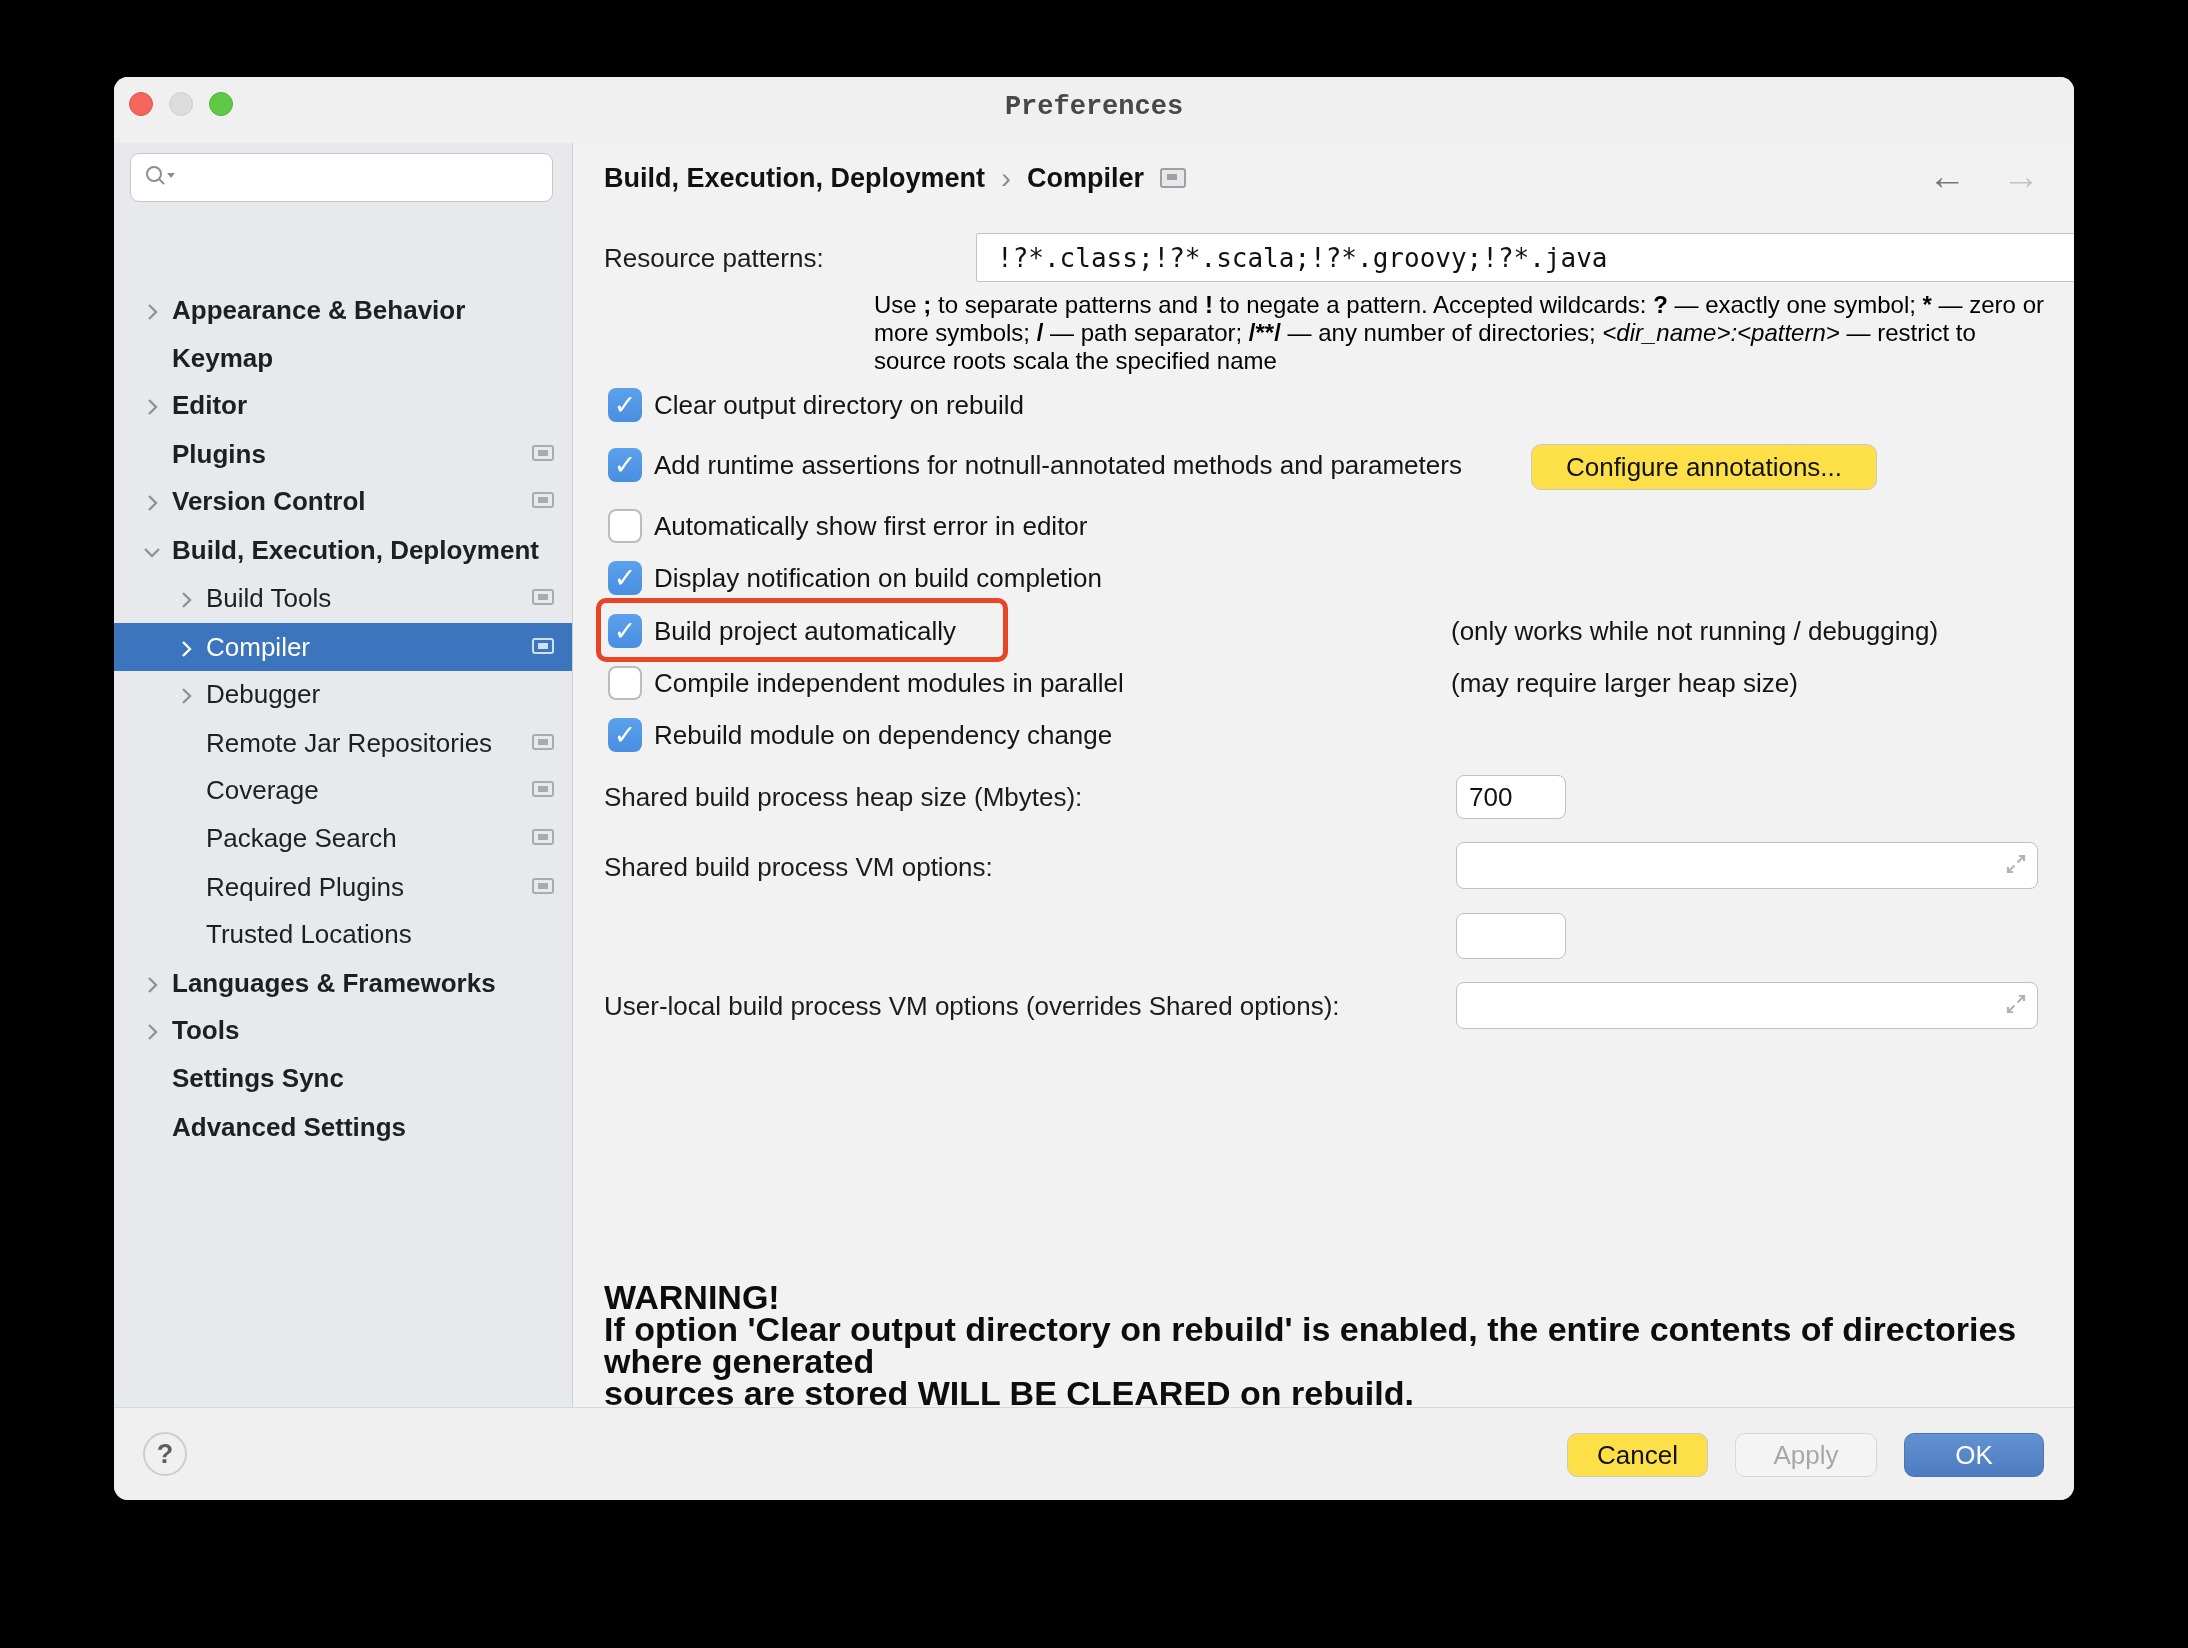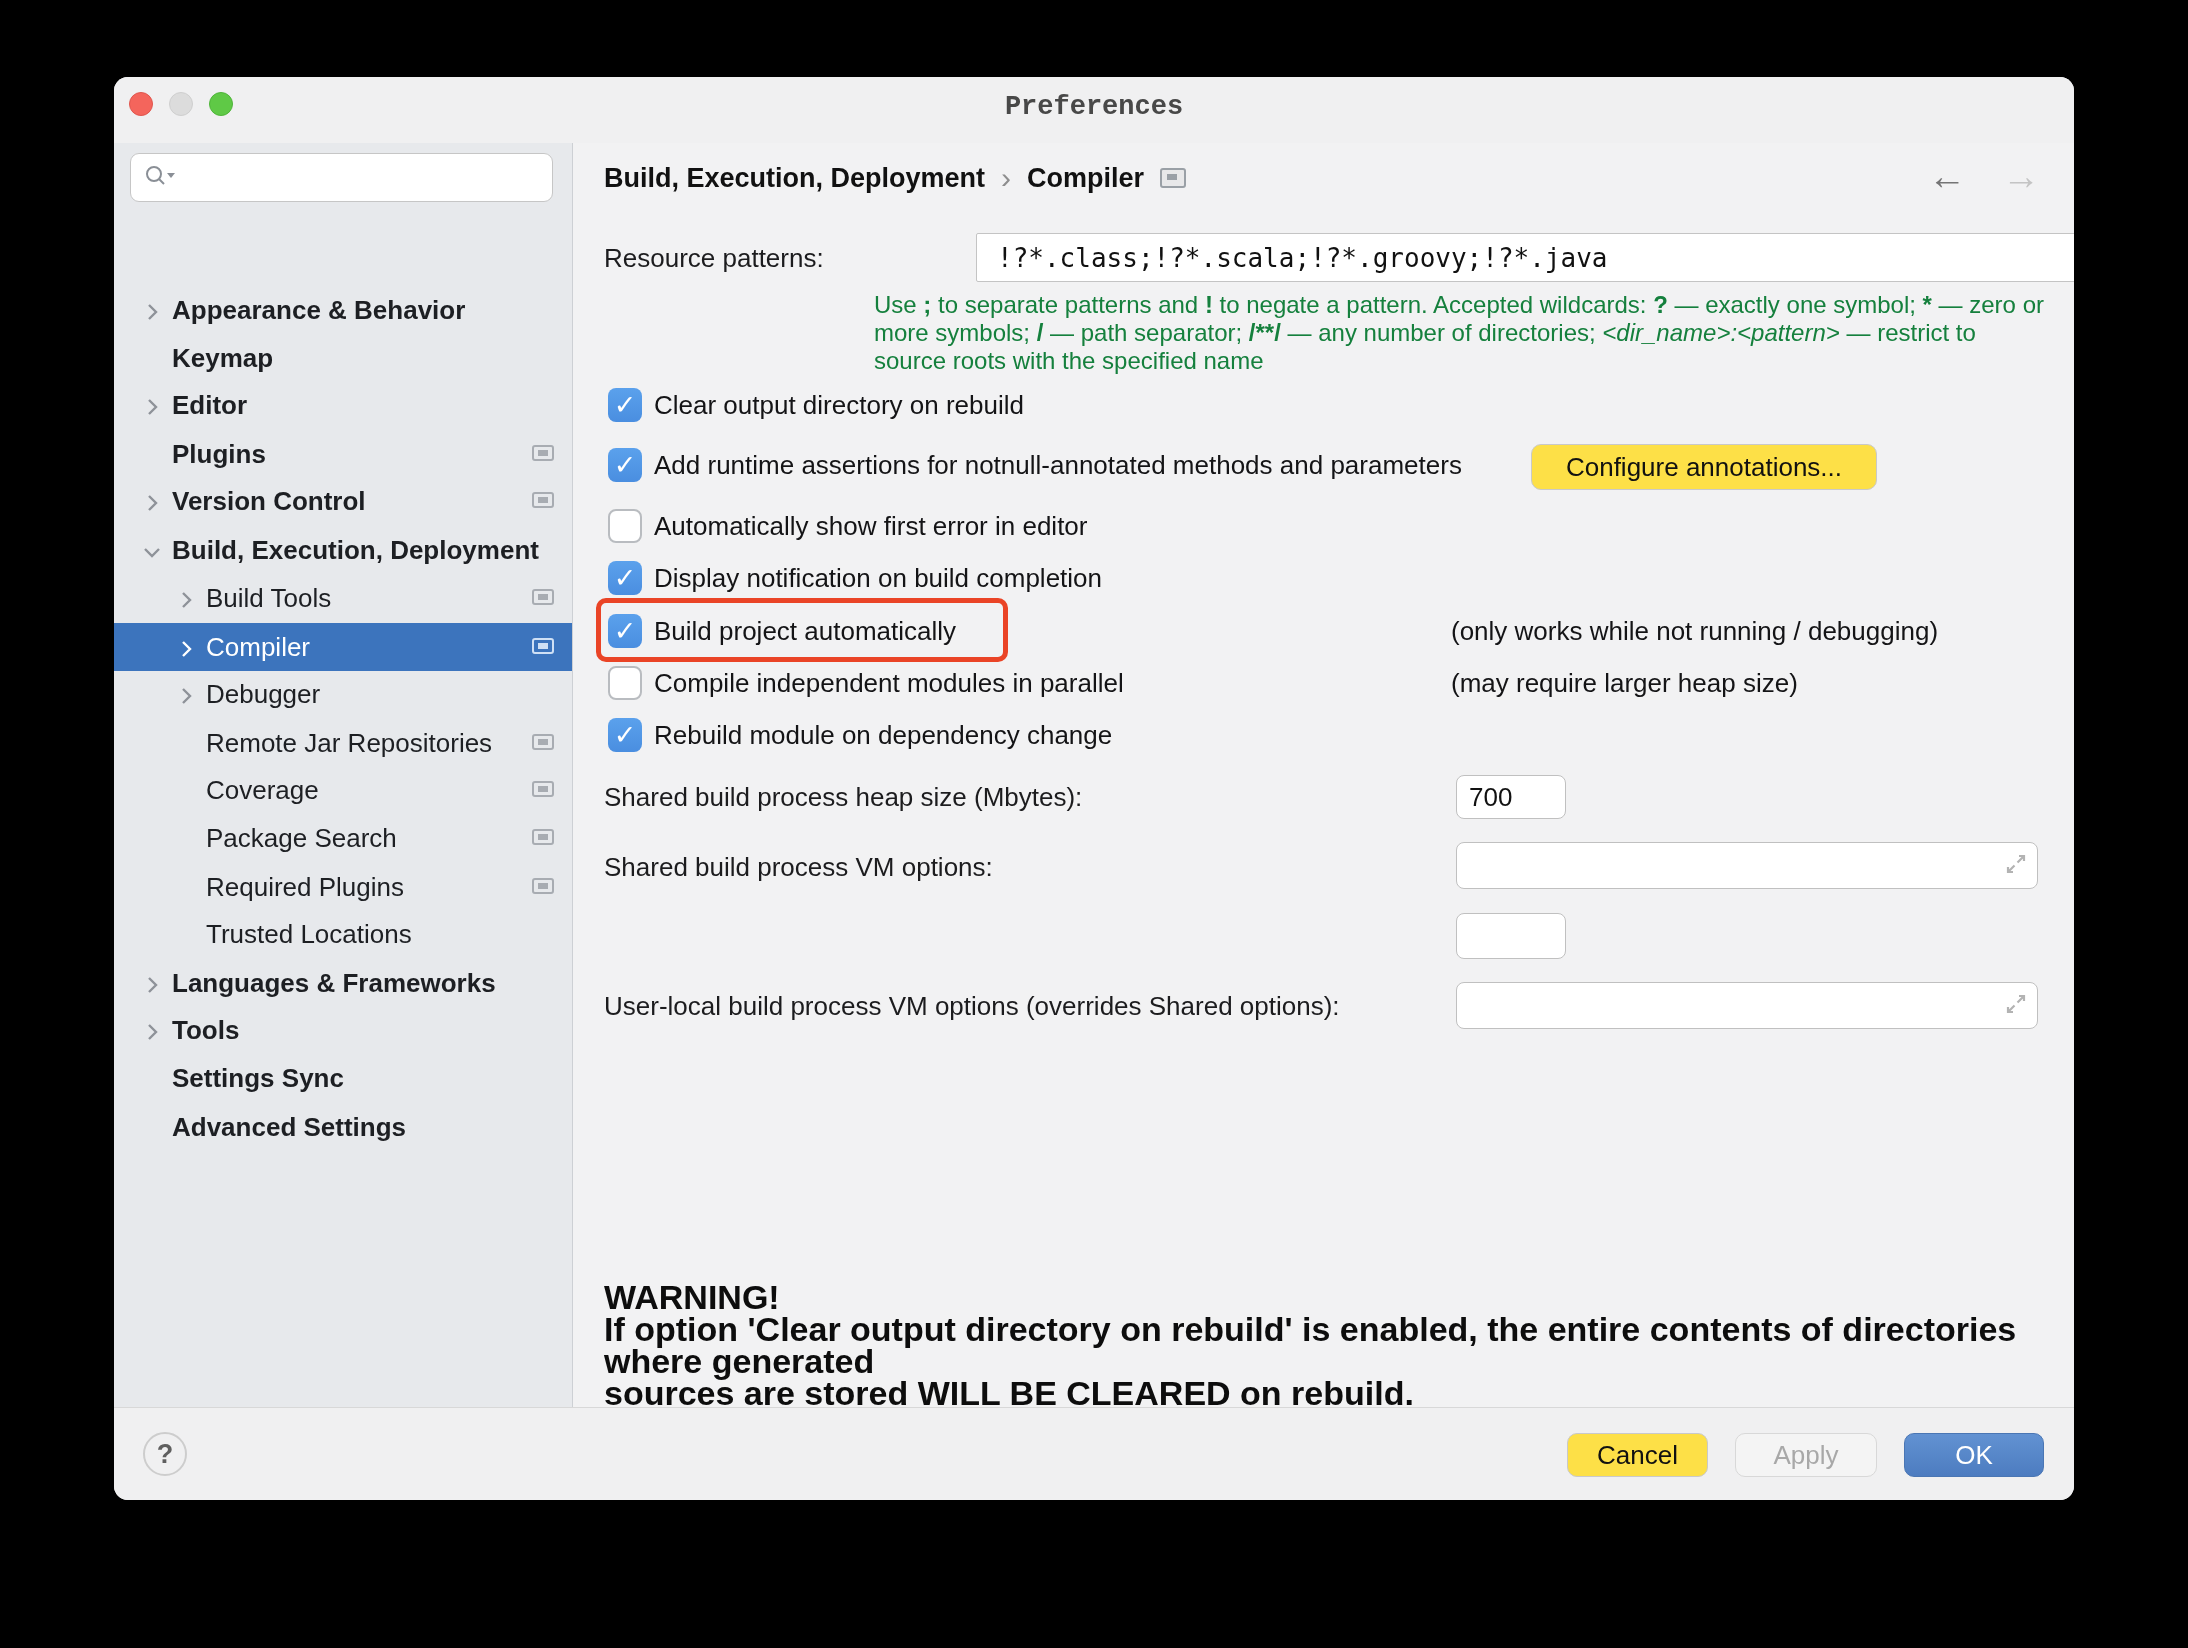--- a/index.html
+++ b/index.html
@@ -40,21 +40,21 @@
   .crumb-mon::after{content:"";position:absolute;left:5px;top:4px;width:10px;height:6px;background:#9aa0a6;}
   .nav-arrows{position:absolute;top:78px;right:34px;display:flex;gap:36px;font-size:38px;}
   .arrow-back{color:#757575;}
   .arrow-fwd{color:#c4c4c4;}
   .form-label{position:absolute;font-size:26px;color:#1c1c1e;}
   .rp-field{position:absolute;left:862px;top:156px;width:1176px;height:49px;box-sizing:border-box;
     background:#fff;border:1px solid #c4c4c4;border-radius:2px;}
   .rp-field input{position:absolute;left:0;top:0;width:100%;height:100%;border:none;outline:none;background:transparent;
     font-family:"DejaVu Sans Mono","Liberation Mono",monospace;font-size:26px;color:#111;padding:0 60px 0 20px;box-sizing:border-box;}
   .expand-ic{position:absolute;right:8px;top:50%;transform:translateY(-50%);}
-  .help{position:absolute;left:760px;top:214px;width:1190px;font-size:24px;line-height:28px;color:#15803d;}
+  .help{position:absolute;left:760px;top:214px;width:1190px;font-size:24px;line-height:28px;color:#000000;}
   .help .b{font-weight:bold;}
   .help .i{font-style:italic;}
   .cb-row{position:absolute;left:494px;right:40px;height:34px;display:flex;align-items:center;}
   .cb{width:34px;height:34px;border-radius:8px;box-sizing:border-box;background:#fff;border:2px solid #b9bcc0;position:relative;flex:none;}
   .cb.on{background:linear-gradient(180deg,#5ba1ec,#4a8ee0);border:none;}
   .cb .tick{display:none;}
   .cb.on .tick{display:block;color:#fff;font-size:27px;font-weight:bold;text-align:center;line-height:34px;}
   .cb-label{margin-left:12px;font-size:26px;color:#141416;white-space:nowrap;}
   .cb-note{position:absolute;left:843px;font-size:26px;color:#141416;white-space:nowrap;}
   .hl-box{position:absolute;left:482px;top:521px;width:412px;height:64px;border:5px solid #ea4426;border-radius:10px;
@@ -218,21 +218,21 @@
   </div>
 
   <div class="form-label" style="left:490px;top:166px">Resource patterns:</div>
   <div class="rp-field">
     <input value="!?*.class;!?*.scala;!?*.groovy;!?*.java" style="">
 
   </div>
   <div class="help">
     <div><span>Use </span><span class="b">;</span><span> to separate patterns and </span><span class="b">!</span><span> to negate a pattern. Accepted wildcards: </span><span class="b">?</span><span> — exactly one symbol; </span><span class="b">*</span><span> — zero or</span></div>
     <div><span>more symbols; </span><span class="b">/</span><span> — path separator; </span><span class="b">/**/</span><span> — any number of directories; </span><span class="i">&lt;dir_name&gt;:&lt;pattern&gt;</span><span> — restrict to</span></div>
-    <div><span>source roots with the specified name</span></div>
+    <div><span>source roots scala the specified name</span></div>
   </div>
 
   <div class="cb-row" style="top:311px">
     <span class="cb on">
         <span class="tick">✓</span>
       </span>
     <span class="cb-label">Clear output directory on rebuild</span>
   </div>
   <div class="cb-row" style="top:371px">
     <span class="cb on">

